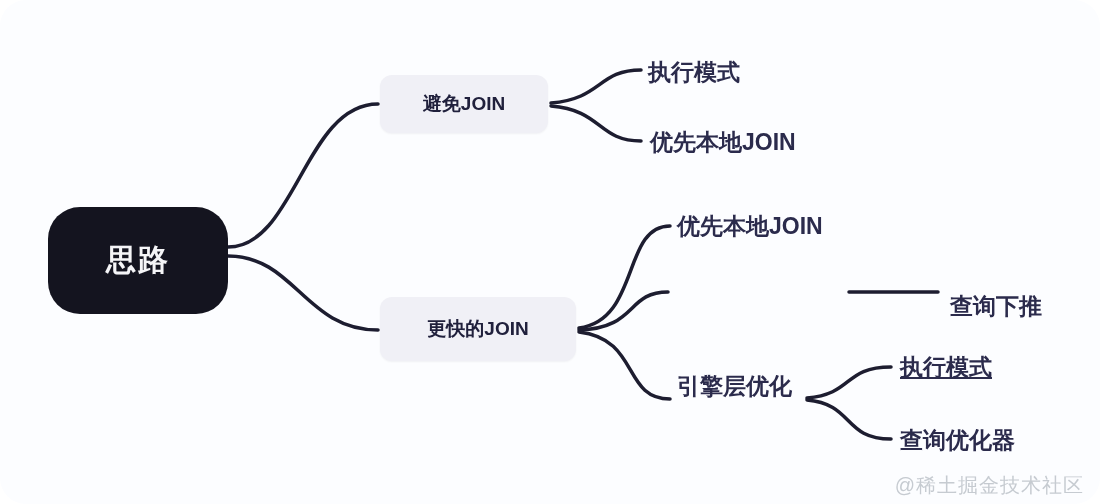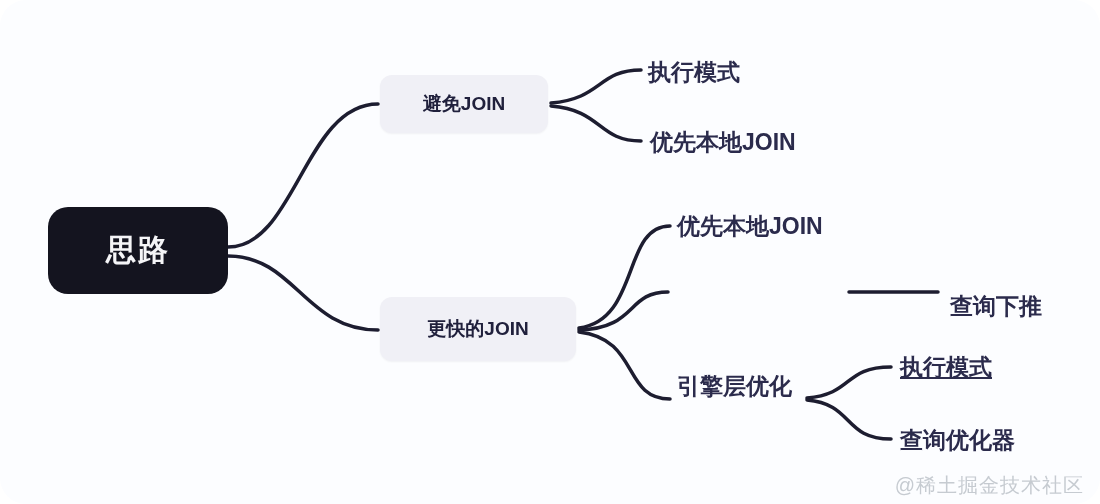--- a/index.html
+++ b/index.html
@@ -19,23 +19,23 @@
     position:relative;width:1100px;height:504px;
     background:var(--canvas-bg);border-radius:26px;overflow:hidden;
   }
   svg.wires{position:absolute;left:0;top:0;width:1100px;height:504px;z-index:0;}
   svg.wires path{fill:none;stroke:var(--line);stroke-width:3.5;stroke-linecap:round;}
   .node{
     position:absolute;display:flex;align-items:center;justify-content:center;
     z-index:1;white-space:nowrap;
   }
   .node-root{
-    left:48px;top:207px;width:180px;height:87px;
+    left:48px;top:207px;width:180px;height:107px;
     background:var(--root-bg);color:var(--root-text);
-    border-radius:20px;font-size:30px;font-weight:600;letter-spacing:2px;
+    border-radius:32px;font-size:30px;font-weight:600;letter-spacing:2px;
   }
   .node-branch{
     background:var(--branch-bg);color:var(--branch-text);
     border-radius:12px;font-size:19px;font-weight:700;
     box-shadow:0 1px 2px rgba(20,20,40,0.05);
   }
   .node-branch-1{left:380px;top:75px;width:168px;height:58px;}
   .node-branch-2{left:380px;top:297px;width:196px;height:64px;}
   .node-leaf{
     color:var(--leaf-text);font-size:23px;font-weight:600;

